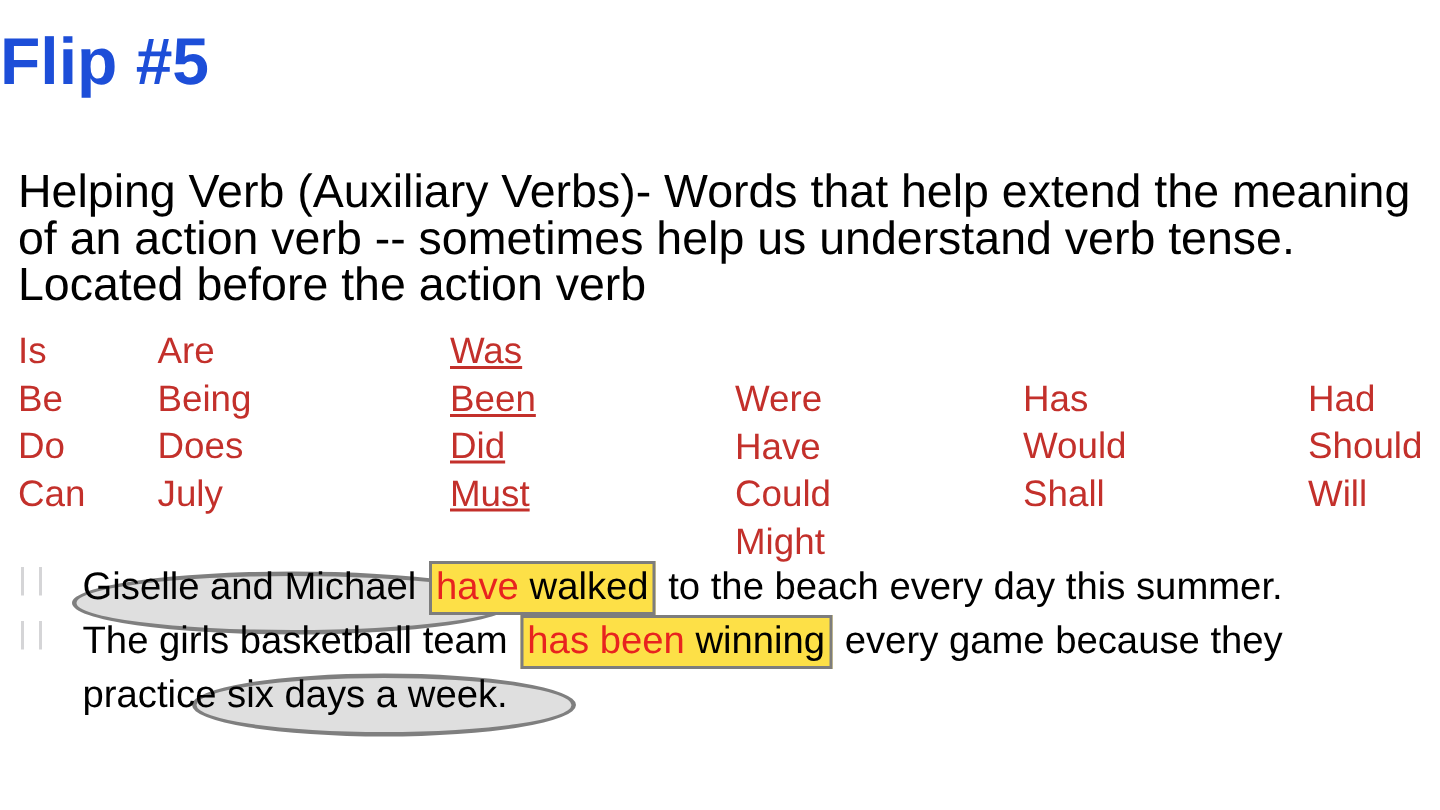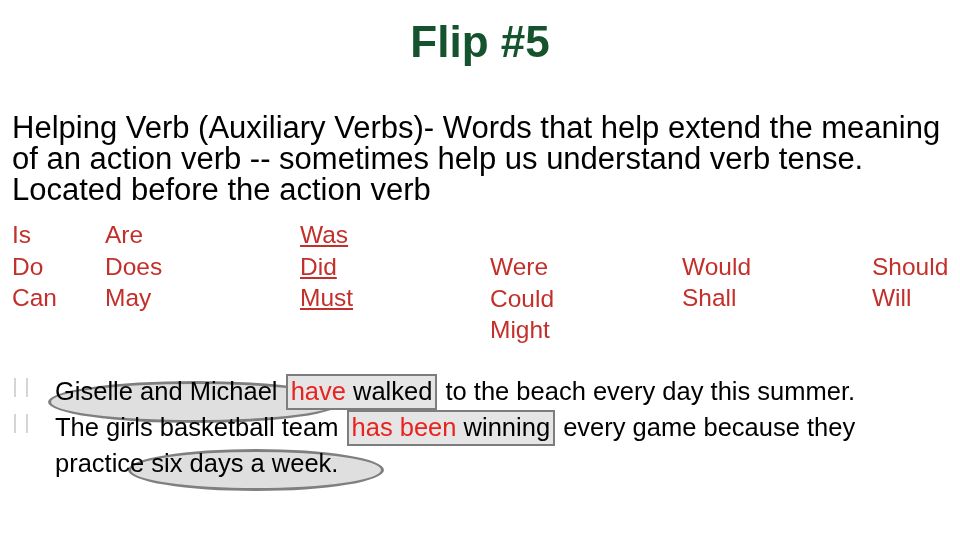--- a/index.html
+++ b/index.html
@@ -15,25 +15,25 @@
     overflow: hidden;
     position: relative;
   }
 
   
   .slide-title {
     position: absolute;
     left: 0;
     top: 18px;
     width: 960px;
-    text-align: center;
+    text-align: left;
     font-size: 44px;
     font-weight: bold;
     line-height: 1.1;
-    color: #14532d;
+    color: #1d4ed8;
     letter-spacing: 0px;
   }
 
   
   .definition {
     position: absolute;
     left: 12px;
     top: 112px;
     width: 936px;
     font-size: 31px;
@@ -94,21 +94,21 @@
     padding-left: 55px;
     padding-right: 10px;
     position: relative;
     z-index: 2;
   }
   .ex2 { }
 
   
   .verb-box {
     display: inline-block;
-    background: #e5e5e5;
+    background: #fde047;
     border: 2px solid #7d7d7d;
     padding: 0 3px 1px 3px;
     margin: 0 1px;
     line-height: 31px;
     vertical-align: baseline;
     position: relative;
     z-index: 3;
   }
   .hv { color: #e8231f; }
   .mv { color: #000000; }
@@ -146,33 +146,41 @@
 
   <div class="verb-row">
     <span class="verb-cell vc0">Is</span>
     <span class="verb-cell vc1">Are</span>
     <span class="verb-cell vc2">Was</span>
     <span class="verb-cell vc3">Were</span>
     <span class="verb-cell vc4"></span>
     <span class="verb-cell vc5"></span>
   </div>
 
+  <div class="verb-row">
+    <span class="verb-cell vc0">Be</span>
+    <span class="verb-cell vc1">Being</span>
+    <span class="verb-cell vc2">Been</span>
+    <span class="verb-cell vc3">Have</span>
+    <span class="verb-cell vc4">Has</span>
+    <span class="verb-cell vc5">Had</span>
+  </div>
 
   <div class="verb-row">
     <span class="verb-cell vc0">Do</span>
     <span class="verb-cell vc1">Does</span>
     <span class="verb-cell vc2">Did</span>
     <span class="verb-cell vc3">Could</span>
     <span class="verb-cell vc4">Would</span>
     <span class="verb-cell vc5">Should</span>
   </div>
 
   <div class="verb-row">
     <span class="verb-cell vc0">Can</span>
-    <span class="verb-cell vc1">May</span>
+    <span class="verb-cell vc1">July</span>
     <span class="verb-cell vc2">Must</span>
     <span class="verb-cell vc3">Might</span>
     <span class="verb-cell vc4">Shall</span>
     <span class="verb-cell vc5">Will</span>
   </div>
 
 </div>
 
 <div class="ellipse" id="ellipse-1"></div>
 <div class="ellipse" id="ellipse-2"></div>

